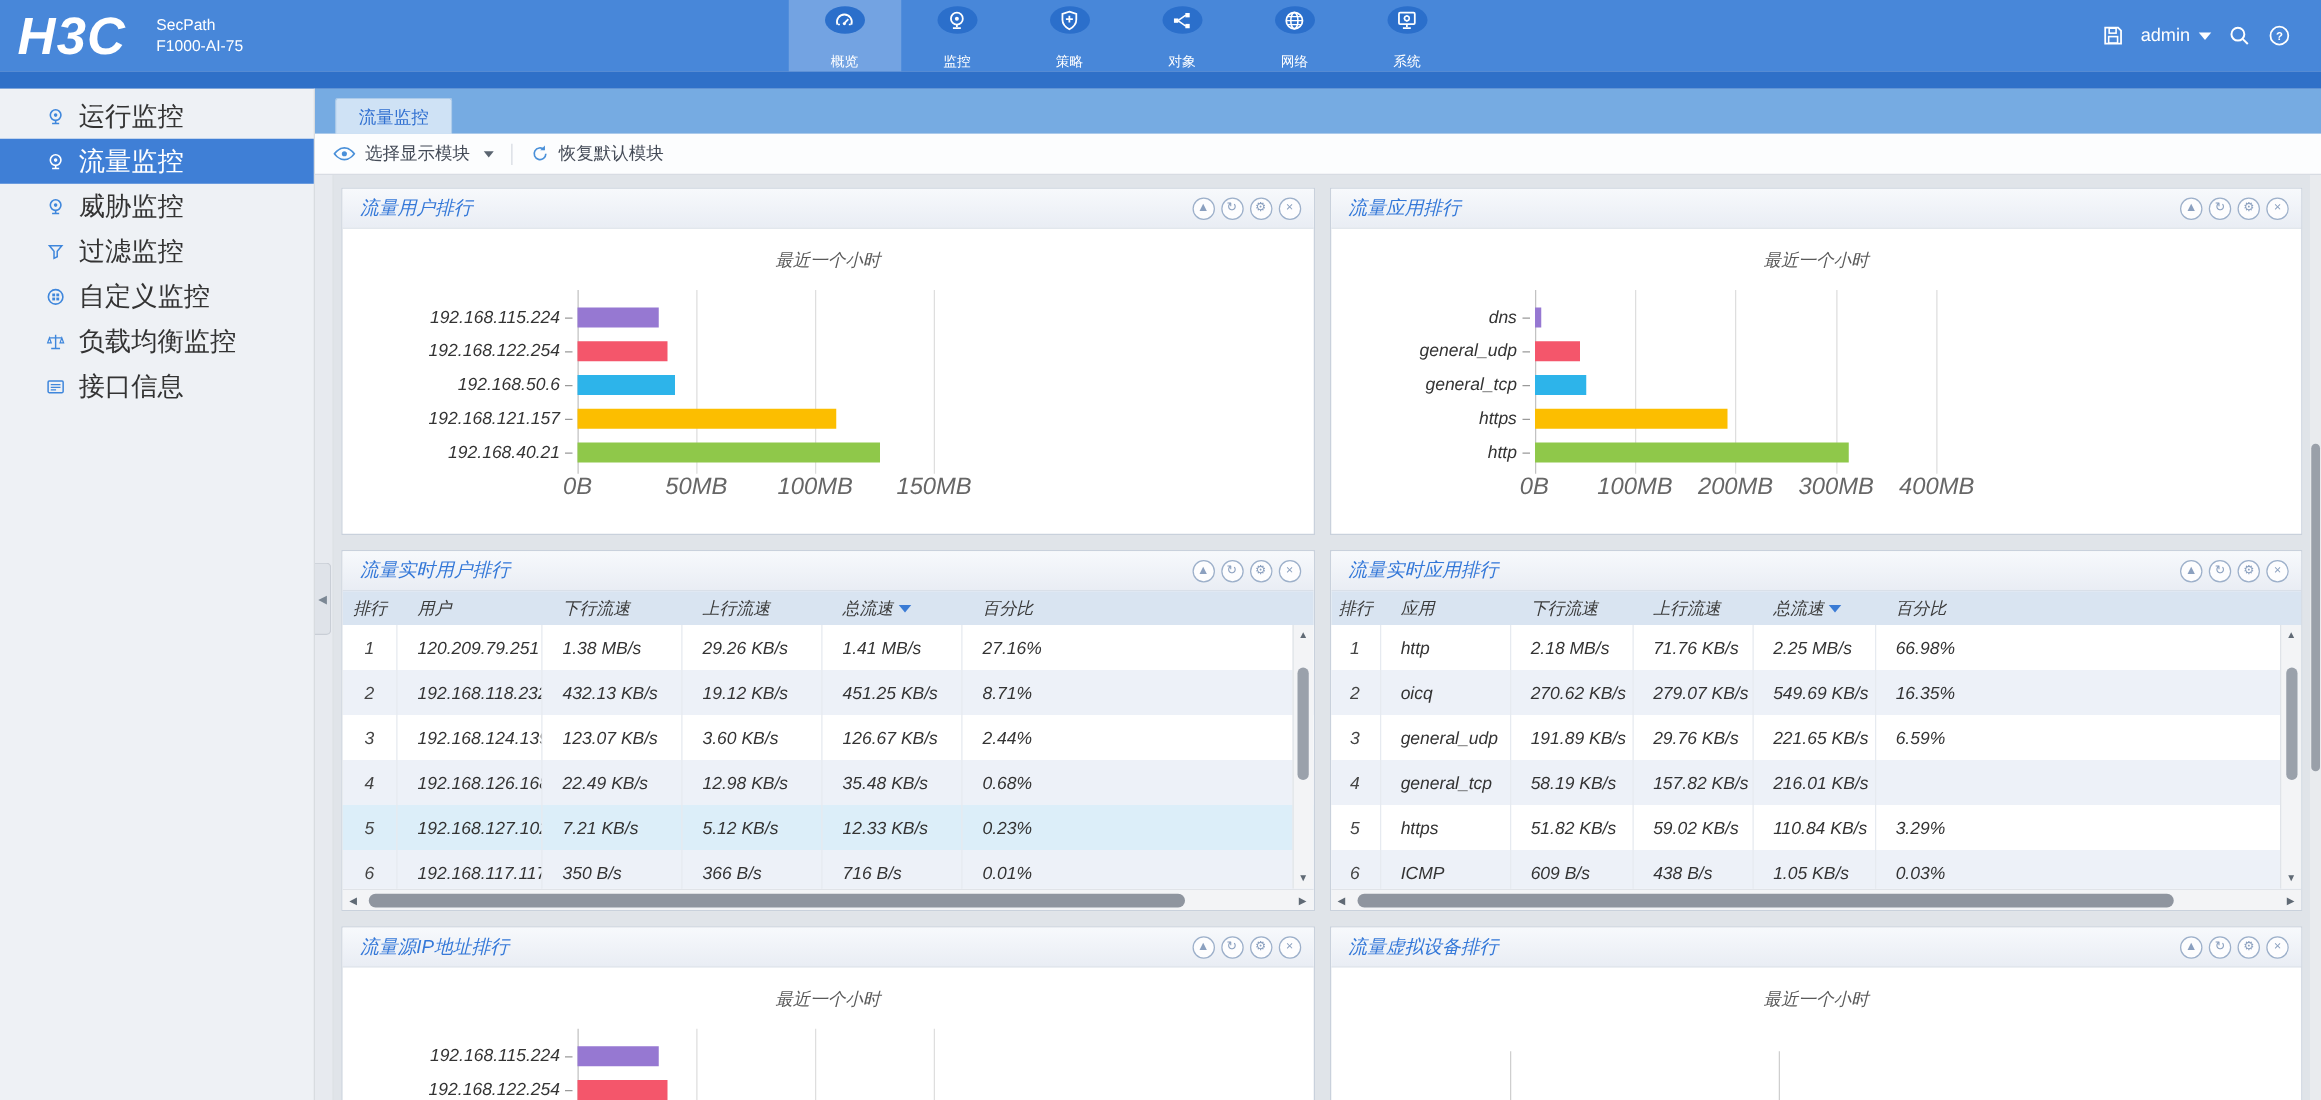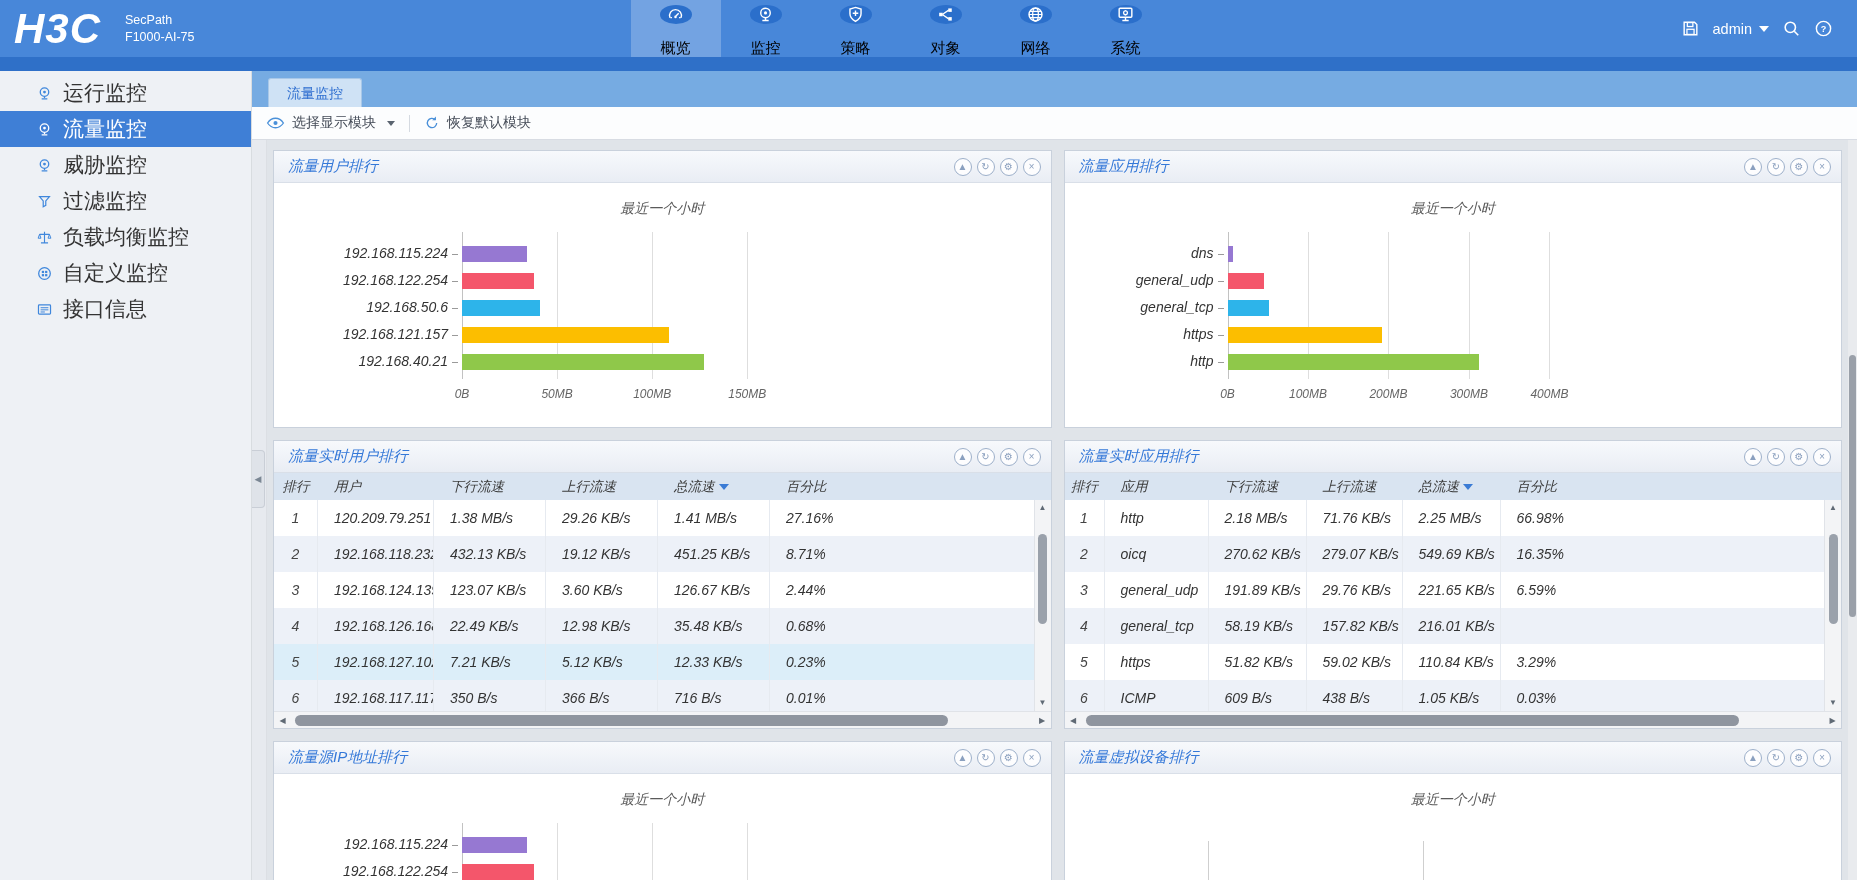--- a/index.html
+++ b/index.html
@@ -9,21 +9,21 @@
   
   .topbar { position:relative; height:57px; background:#4887d9; display:flex; align-items:center; }
   .logo-area { display:flex; align-items:center; padding-left:14px; min-width:252px; }
   .logo { color:#fff; font-size:42px; font-weight:bold; letter-spacing:1px; line-height:1; font-style:italic; }
   .product { color:#fff; font-size:12.5px; line-height:1.35; margin-left:24px; }
   .main-nav { position:absolute; left:50%; transform:translateX(-50%); margin-left:-28px; top:0; height:57px; display:flex; }
   .nav-item { width:90px; height:57px; display:flex; flex-direction:column; align-items:center; padding-top:5px; cursor:pointer; }
   .nav-item.active { background:rgba(255,255,255,.24); }
   .nav-ic { width:32px; height:32px; border-radius:50%; background:#2b6fcb; color:#fff; display:flex; align-items:center; justify-content:center; }
   .nav-ic svg { width:19px; height:19px; }
-  .nav-lb { color:#000000; font-size:15px; margin-top:15px; }
+  .nav-lb { color:#ffffff; font-size:11px; margin-top:15px; }
   .top-right { position:absolute; right:0; top:0; height:57px; display:flex; align-items:center; gap:13px; padding-right:24px; color:#fff; }
   .tr-ic { width:19px; height:19px; color:#fff; cursor:pointer; display:inline-flex; }
   .tr-ic svg { width:100%; height:100%; }
   .admin-grp { display:flex; align-items:center; gap:7px; cursor:pointer; }
   .admin-name { font-size:14.5px; color:#fff; }
   .caret-down { width:0; height:0; border-left:5px solid transparent; border-right:5px solid transparent; border-top:6px solid #fff; }
   .dark-strip { height:14px; background:#2f70c8; }
 
   
   .main-row { display:flex; height:809px; }
@@ -64,21 +64,21 @@
   .chart-sub { text-align:center; color:#5a5a5a; font-size:14px; margin-top:17px; }
   .chart-body { display:flex; margin-top:22px; }
   .chart-labels { flex:none; }
   .chart-ylabel { height:27px; line-height:27px; text-align:right; padding-right:4px; font-size:14px; color:#333; }
   .chart-ylabel::after { content:""; display:inline-block; width:6px; height:1px; background:#9a9a9a; margin-left:4px; vertical-align:middle; }
   .chart-plot { flex:1; position:relative; }
   .axisline { position:absolute; left:0; top:-8px; bottom:-4px; width:1px; background:#c2c2c2; }
   .gridline { position:absolute; top:-8px; bottom:-4px; width:1px; background:#dedede; }
   .bar-row { height:27px; display:flex; align-items:center; position:relative; z-index:1; }
   .bar { height:16px; }
-  .ticklabel { position:absolute; bottom:-26px; transform:translateX(-50%); font-size:12px; color:#666; white-space:nowrap; }
+  .ticklabel { position:absolute; bottom:-26px; transform:translateX(-50%); font-size:19px; color:#666; white-space:nowrap; }
   .chart-frag { position:relative; height:70px; margin-top:24px; }
   .fline { position:absolute; top:8px; height:52px; width:1px; background:#cfcfcf; }
 
   
   .table-box { flex:1; display:flex; flex-direction:column; min-height:0; }
   .tbl-hd { height:27px; flex:none; background:#d9e4f1; display:flex; align-items:center; font-size:13.5px; color:#3a3a3a; }
   .th { padding-left:16px; display:flex; align-items:center; gap:4px; cursor:pointer; white-space:nowrap; }
   .th.c0 { padding-left:0; justify-content:center; }
   .sort-arrow { width:0; height:0; border-left:5px solid transparent; border-right:5px solid transparent; border-top:6px solid #3a7bd5; }
   .tbl-viewport { flex:1; overflow:hidden; position:relative; }
@@ -239,37 +239,37 @@
           <span class="sb-ic">
             <svg viewBox="0 0 24 24">
               <path d="M5 5h14l-5.2 6.2v6.3l-3.6 1.8v-8.1Z" fill="none" stroke="currentColor" stroke-width="1.7"></path>
             </svg>
           </span>
           <span class="sb-lb">过滤监控</span>
         </div>
         <div class="sb-item">
           <span class="sb-ic">
             <svg viewBox="0 0 24 24">
-              <path d="M12 4v15M7 19.5h10M5 7.5h14" fill="none" stroke="currentColor" stroke-width="1.6"></path>
-              <path d="M5 7.5 3 13h4ZM19 7.5 17 13h4Z" fill="none" stroke="currentColor" stroke-width="1.4"></path>
-            </svg>
-          </span>
-          <span class="sb-lb">负载均衡监控</span>
-        </div>
-        <div class="sb-item">
-          <span class="sb-ic">
-            <svg viewBox="0 0 24 24">
               <circle cx="12" cy="12" r="8.2" fill="none" stroke="currentColor" stroke-width="1.8"></circle>
               <rect x="8.2" y="8.2" width="3.2" height="3.2" fill="currentColor"></rect>
               <rect x="12.8" y="8.2" width="3.2" height="3.2" fill="currentColor"></rect>
               <rect x="8.2" y="12.8" width="3.2" height="3.2" fill="currentColor"></rect>
               <rect x="12.8" y="12.8" width="3.2" height="3.2" fill="currentColor"></rect>
             </svg>
           </span>
           <span class="sb-lb">自定义监控</span>
+        </div>
+        <div class="sb-item">
+          <span class="sb-ic">
+            <svg viewBox="0 0 24 24">
+              <path d="M12 4v15M7 19.5h10M5 7.5h14" fill="none" stroke="currentColor" stroke-width="1.6"></path>
+              <path d="M5 7.5 3 13h4ZM19 7.5 17 13h4Z" fill="none" stroke="currentColor" stroke-width="1.4"></path>
+            </svg>
+          </span>
+          <span class="sb-lb">负载均衡监控</span>
         </div>
         <div class="sb-item">
           <span class="sb-ic">
             <svg viewBox="0 0 24 24">
               <rect x="3.5" y="5.5" width="17" height="13" rx="1.2" fill="none" stroke="currentColor" stroke-width="1.7"></rect>
               <path d="M6.5 9.5h11M6.5 12.5h11M6.5 15.5h6" stroke="currentColor" stroke-width="1.4"></path>
             </svg>
           </span>
           <span class="sb-lb">接口信息</span>
         </div>

